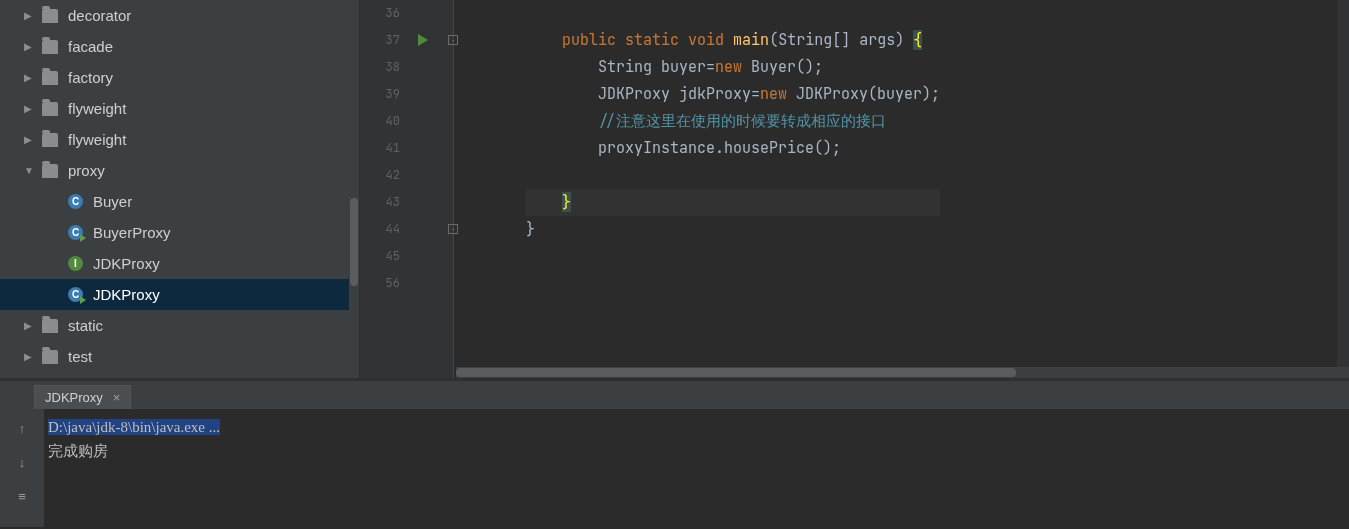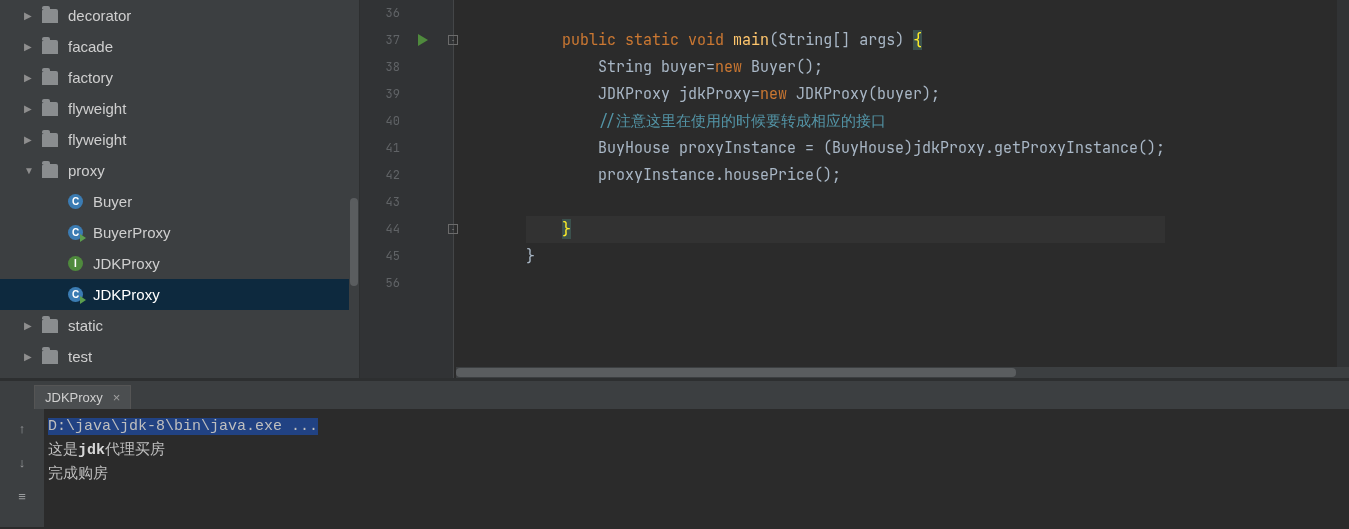--- a/index.html
+++ b/index.html
@@ -180,21 +180,21 @@
   }
   .con-btn{
     width:18px; height:18px; margin-bottom:16px;
     color:#9a9c9e;
     display:flex; align-items:center; justify-content:center;
     font-size:13px;
   }
   .con-out{
     flex:1;
     padding:6px 0 0 4px;
-    font-family:Liberation Mono, monospace;
+    font-family:Liberation Serif, serif;
     font-size:15px;
     color:#bfbfbf;
   }
   .out-line{ height:24px; line-height:24px; }
   .path-sel{ background:#214283;}
   .bold{ font-weight:bold; color:#d7d7d7;}
 </style>
 </head>
 <body>
 
@@ -287,21 +287,20 @@
     <div class="fold-marks">
       <div class="fold f1">-</div>
       <div class="fold f2">-</div>
     </div>
     <div class="code">
       <div class="code-line"> </div>
       <div class="code-line">    <span class="kw">public</span> <span class="kw">static</span> <span class="kw">void</span> <span class="fn">main</span><span>(String[] args) </span><span class="brace-hl">{</span></div>
       <div class="code-line">        <span>String buyer=</span><span class="new">new</span><span> Buyer();</span></div>
       <div class="code-line">        <span>JDKProxy jdkProxy=</span><span class="new">new</span><span> JDKProxy(buyer);</span></div>
       <div class="code-line">        <span class="cmt zh">//注意这里在使用的时候要转成相应的接口</span></div>
-      <div class="code-line">        <span>BuyHouse proxyInstance = (BuyHouse)jdkProxy.getProxyInstance();</span></div>
       <div class="code-line">        <span>proxyInstance.housePrice();</span></div>
       <div class="code-line"> </div>
       <div class="code-line caret-line">    <span class="brace-hl">}</span></div>
       <div class="code-line"><span>}</span></div>
       <div class="code-line"> </div>
     </div>
     <div class="right-stripe"></div>
     <div class="hscroll">
       <div class="hthumb"></div>
     </div>
@@ -316,17 +315,16 @@
     </div>
   </div>
   <div class="con-body">
     <div class="con-left">
       <div class="con-btn">↑</div>
       <div class="con-btn">↓</div>
       <div class="con-btn">≡</div>
     </div>
     <div class="con-out">
       <div class="out-line"><span class="path-sel">D:\java\jdk-8\bin\java.exe ...</span></div>
-      <div class="out-line">这是<span class="bold">jdk</span>代理买房</div>
       <div class="out-line">完成购房</div>
     </div>
   </div>
 </div>
 
 </body></html>

